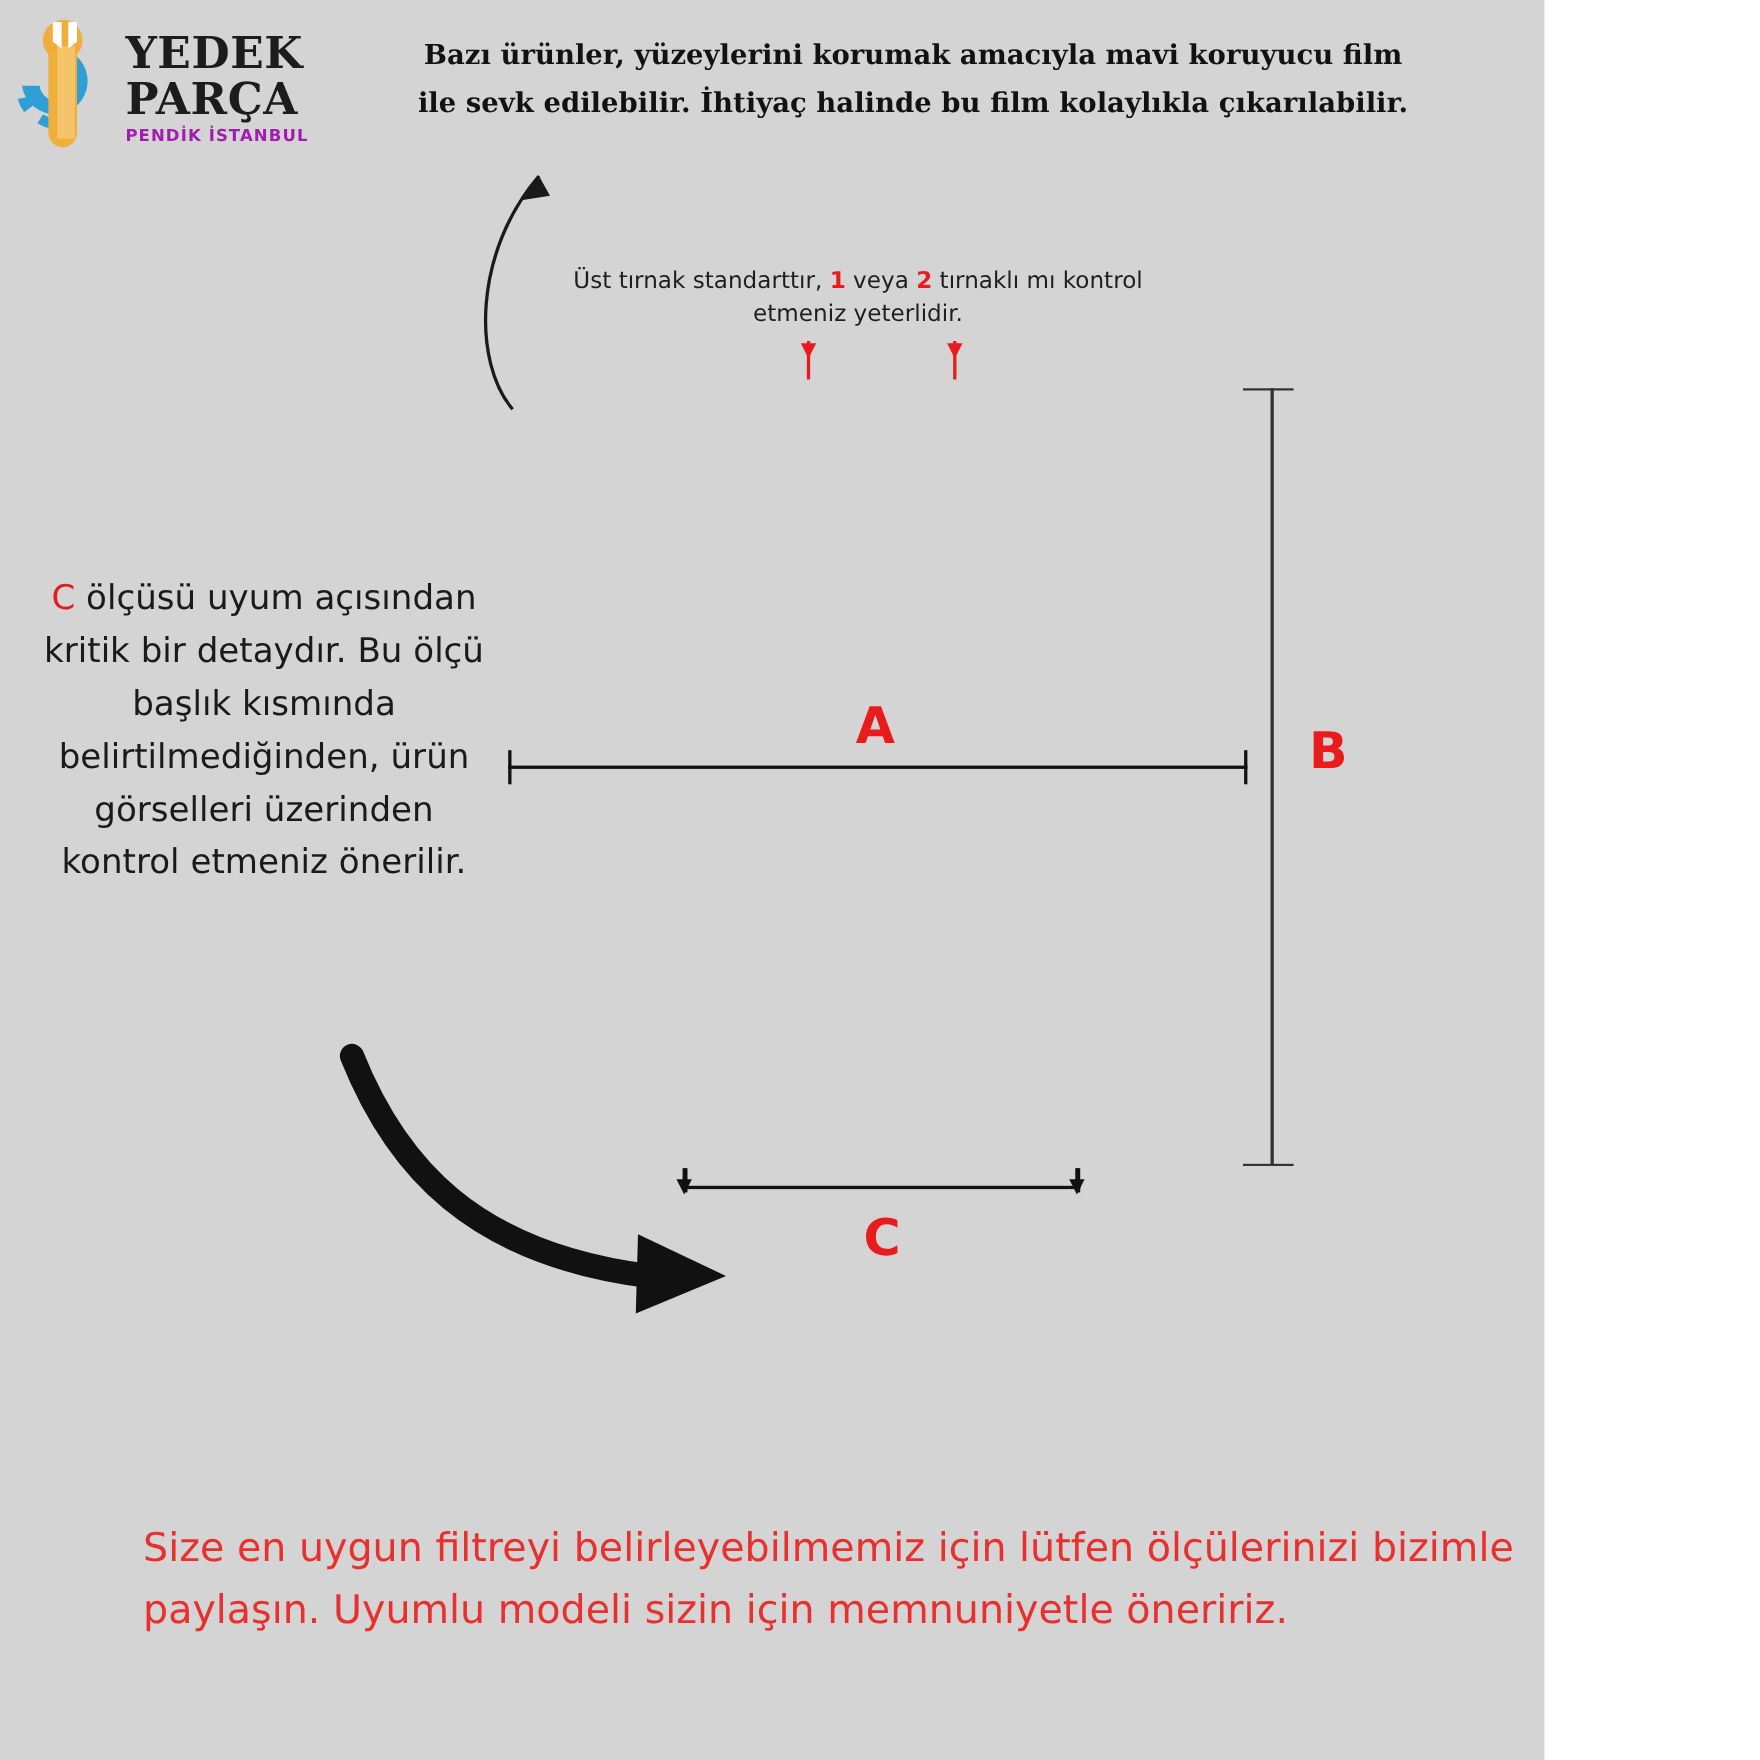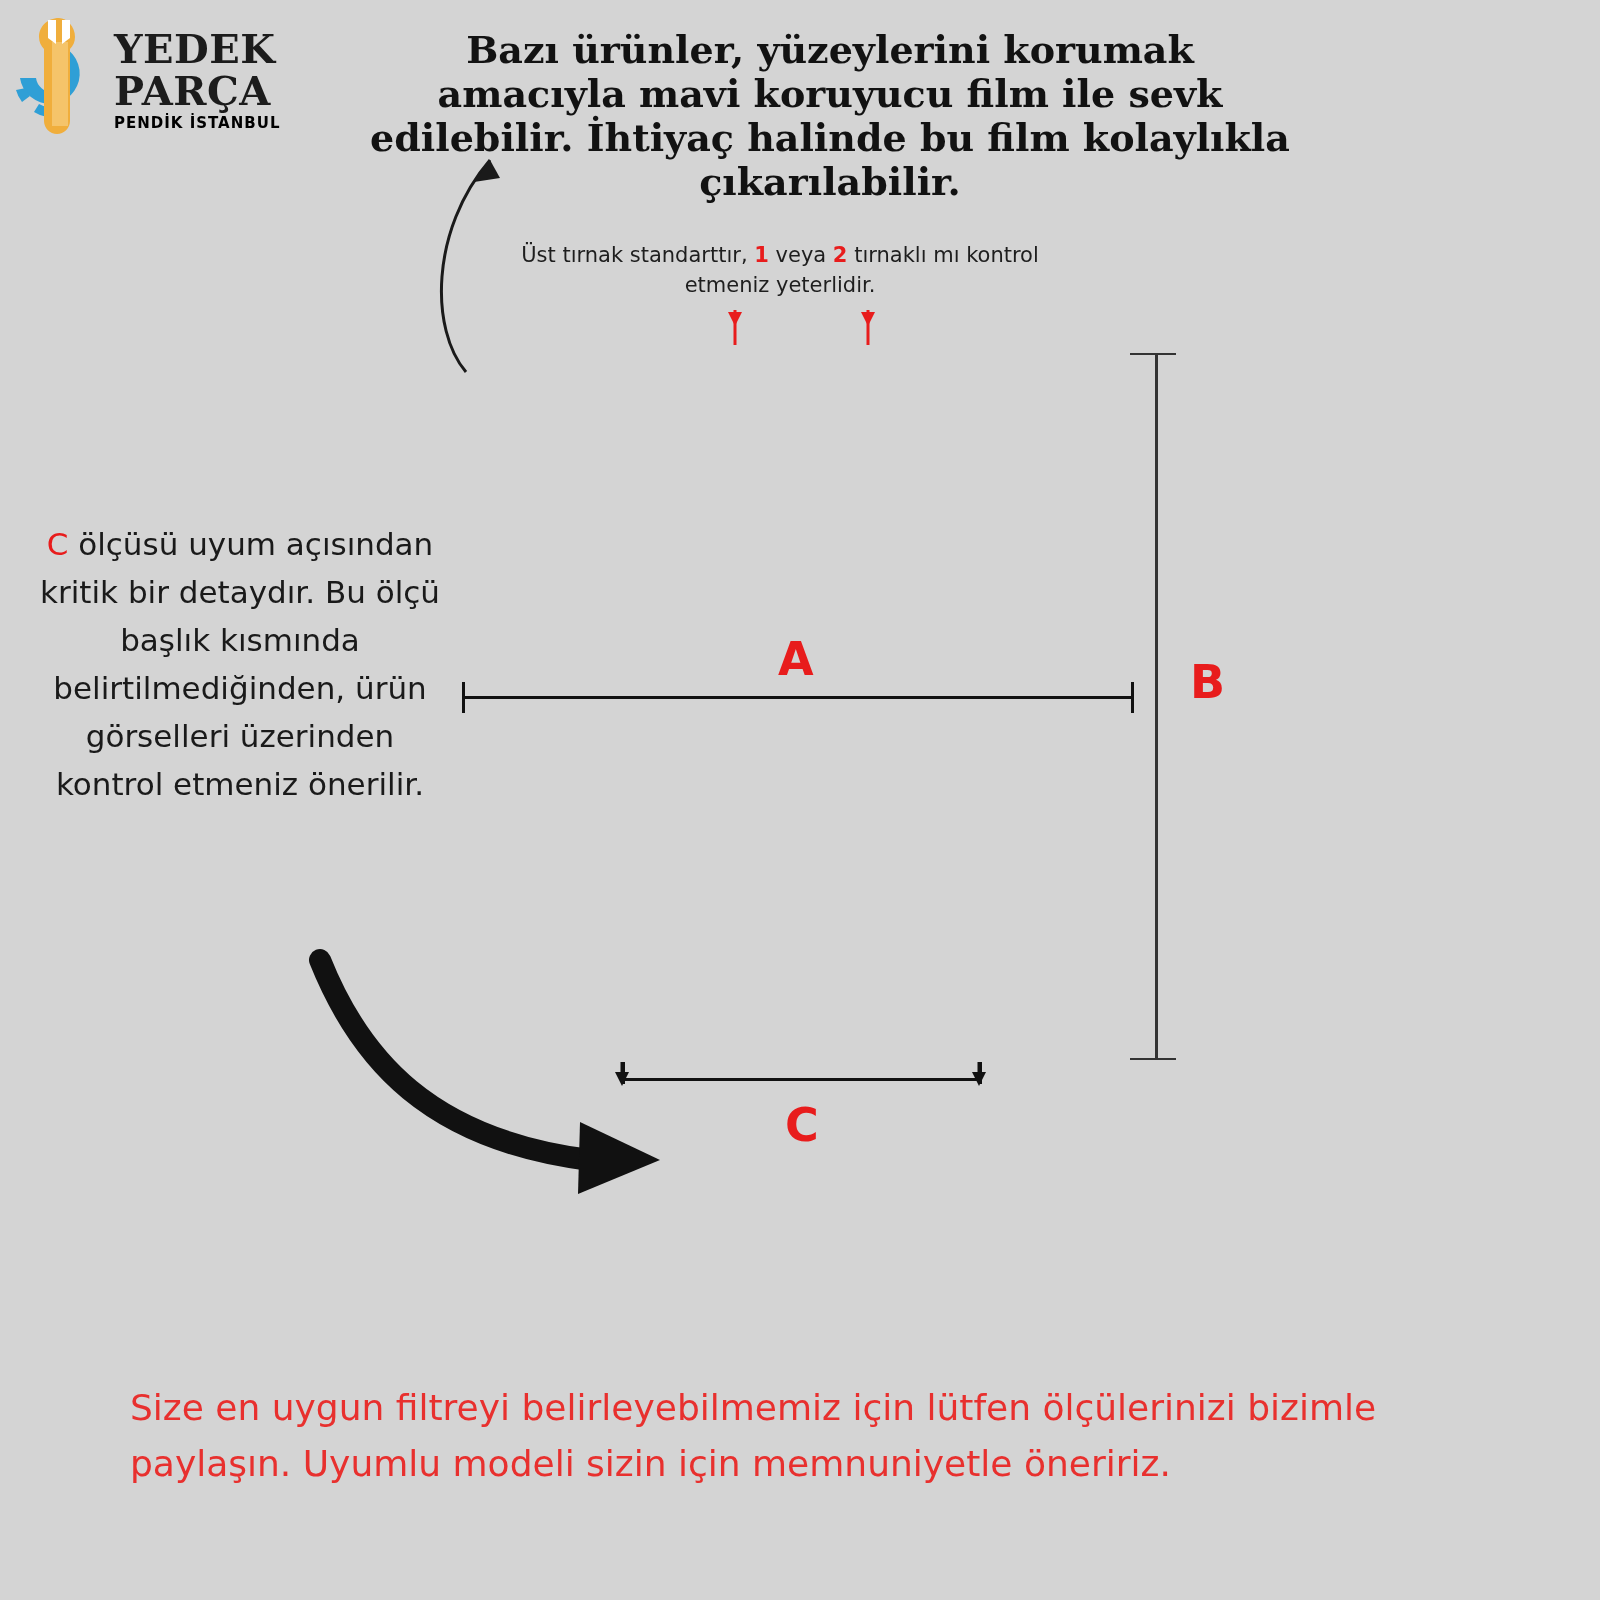--- a/index.html
+++ b/index.html
@@ -2,25 +2,26 @@
 <html><head>
 <meta charset="utf-8">
 <style>
   html, body {
     margin: 0;
     padding: 0;
     background: #ffffff;
   }
   #page {
     position: relative;
-    width: 1600px;
+    width: 1368px;
     height: 1600px;
     background: #d4d4d4;
     overflow: hidden;
     font-family: "DejaVu Sans", sans-serif;
+    padding-left: 36px;
   }
 
   
   .logo {
     position: absolute;
     left: 10px;
     top: 12px;
     width: 300px;
     height: 130px;
   }
@@ -44,33 +45,33 @@
     line-height: 42px;
     color: #1c1c1c;
     letter-spacing: 0.5px;
   }
   .logo-sub {
     margin-top: 2px;
     font-family: "DejaVu Sans", sans-serif;
     font-weight: bold;
     font-size: 15px;
     letter-spacing: 1px;
-    color: #000000;
+    color: #a21caf;
   }
 
   
   .top-heading {
     position: absolute;
     left: 370px;
     top: 28px;
     width: 920px;
     text-align: center;
     font-family: "DejaVu Serif", serif;
     font-weight: bold;
-    font-size: 38px;
+    font-size: 25px;
     line-height: 44px;
     color: #121212;
   }
 
   
   .tab-note {
     position: absolute;
     left: 520px;
     top: 240px;
     width: 520px;

